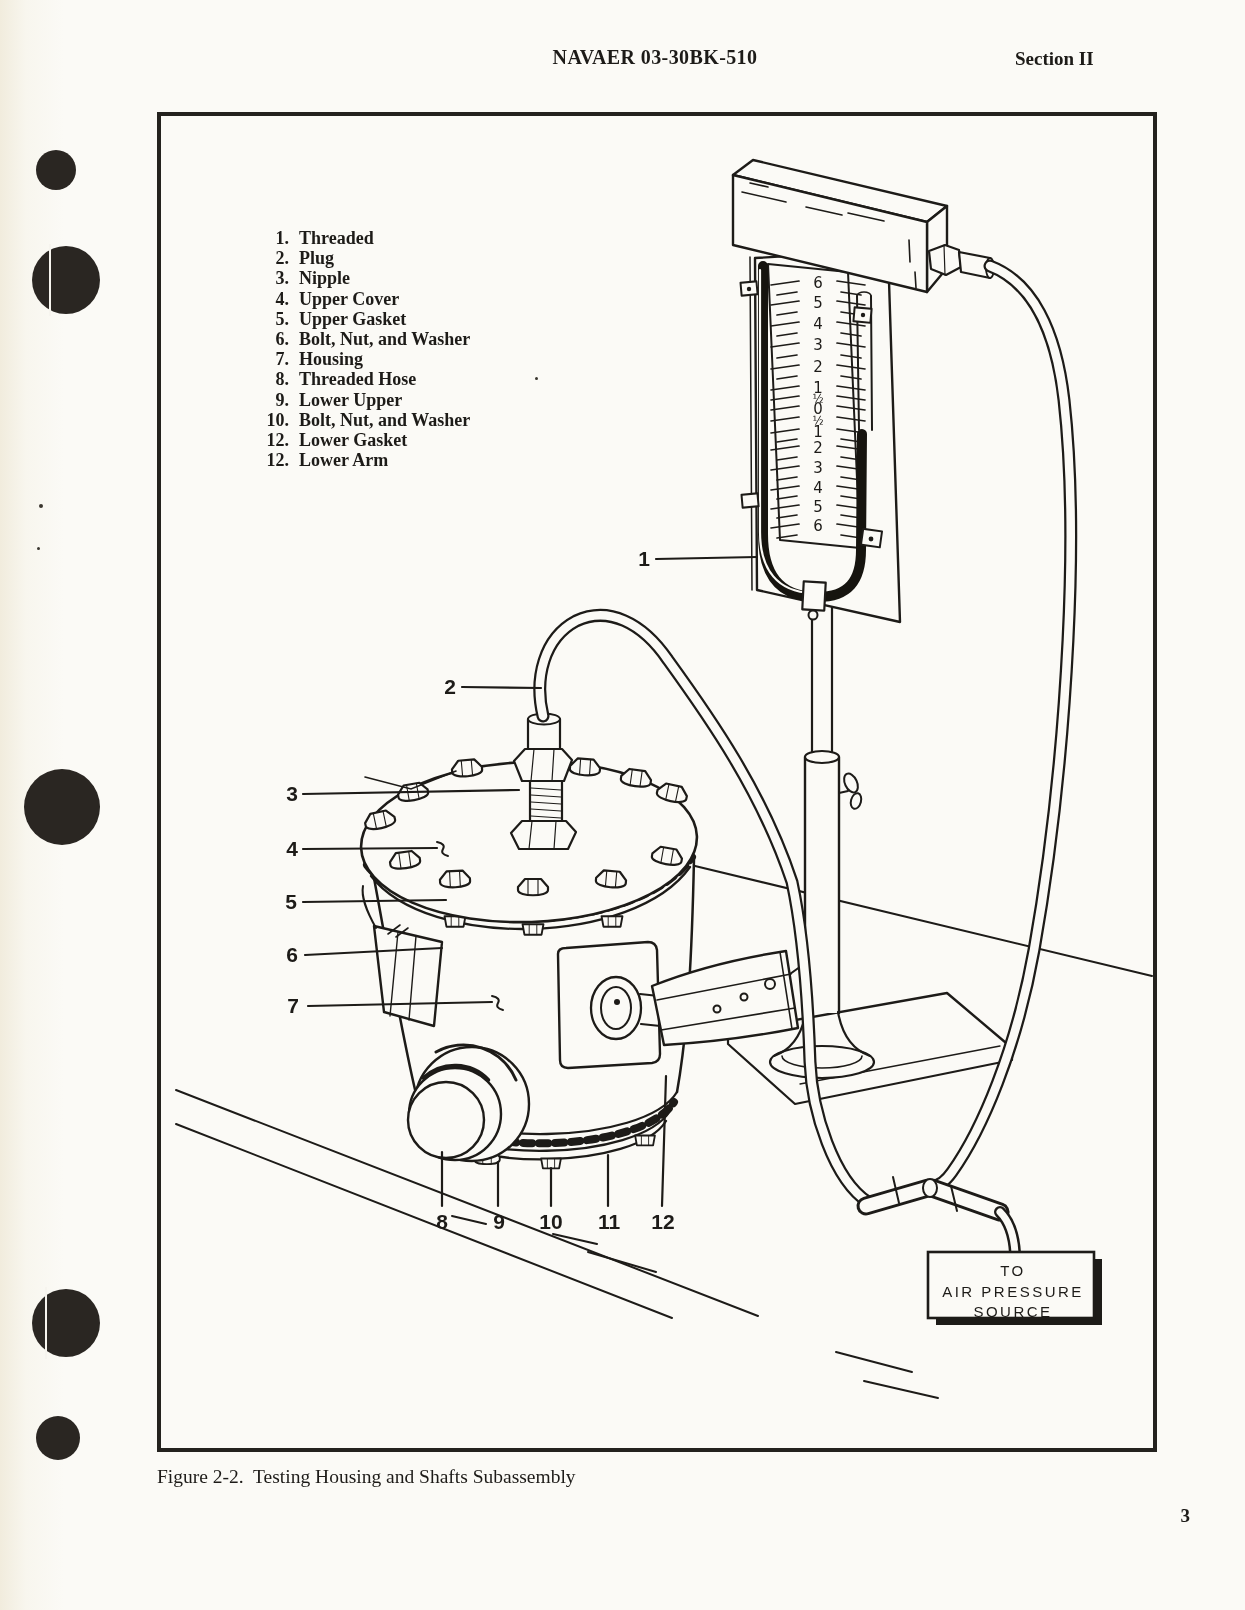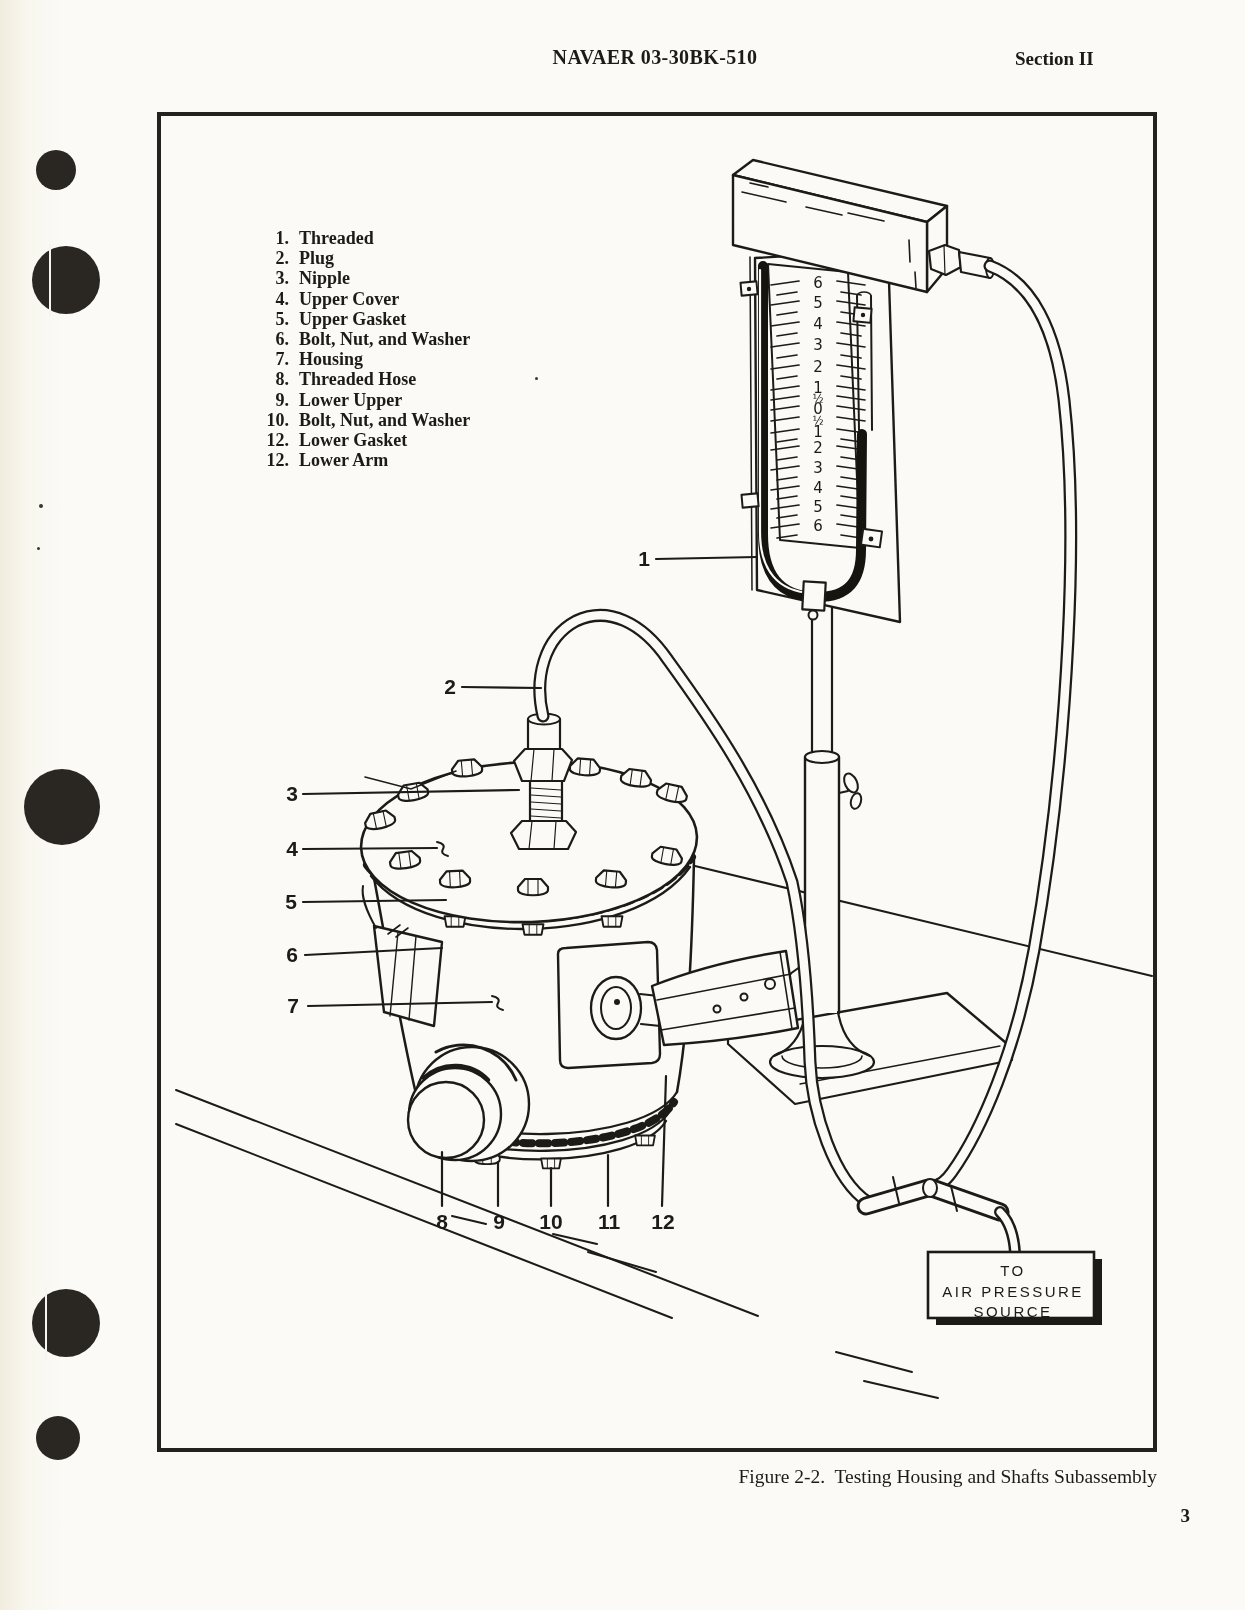--- a/index.html
+++ b/index.html
@@ -8,21 +8,21 @@
     background:#fbfaf6;
     font-family:"Liberation Serif", serif;color:#1d1b18;
   }
   .paper-tint{position:absolute;inset:0;background:linear-gradient(90deg,#f1ecdd 0px,#f8f6ee 26px,#fbfaf6 64px);}
   .hdr-doc{position:absolute;top:46px;left:455px;width:400px;text-align:center;font-weight:700;font-size:20px;letter-spacing:.4px;}
   .hdr-sec{position:absolute;top:48px;left:1015px;width:150px;text-align:left;font-weight:700;font-size:19px;}
   .figure-box{position:absolute;left:157px;top:112px;width:992px;height:1332px;border:4px solid #24221e;}
   .parts-list{position:absolute;left:252px;top:228px;}
   .p-row{display:flex;height:20.2px;line-height:20.2px;font-weight:700;font-size:18px;}
   .p-num{width:37px;text-align:right;margin-right:10px;}
-  .caption{position:absolute;top:1466px;left:157px;width:1000px;text-align:right;font-size:19.5px;white-space:pre;}
+  .caption{position:absolute;top:1466px;left:157px;width:1000px;text-align:left;font-size:19.5px;white-space:pre;}
   .page-num{position:absolute;top:1505px;left:1100px;width:90px;text-align:right;font-weight:700;font-size:19px;}
   .dot{position:absolute;background:#2a2622;border-radius:50%;}
   .dot-line{position:absolute;width:2px;background:#f6f4ee;}
   .speck{position:absolute;background:#3a362f;border-radius:50%;}
   svg.art{position:absolute;left:0;top:0;}
   svg text{font-family:"DejaVu Sans", sans-serif;fill:#1d1b18;}
   text.callout{font-family:"Liberation Sans", sans-serif;font-weight:700;font-size:21px;}
   text.airlbl{font-family:"Liberation Sans", sans-serif;font-size:15px;letter-spacing:2.5px;}
 </style>
 </head>

